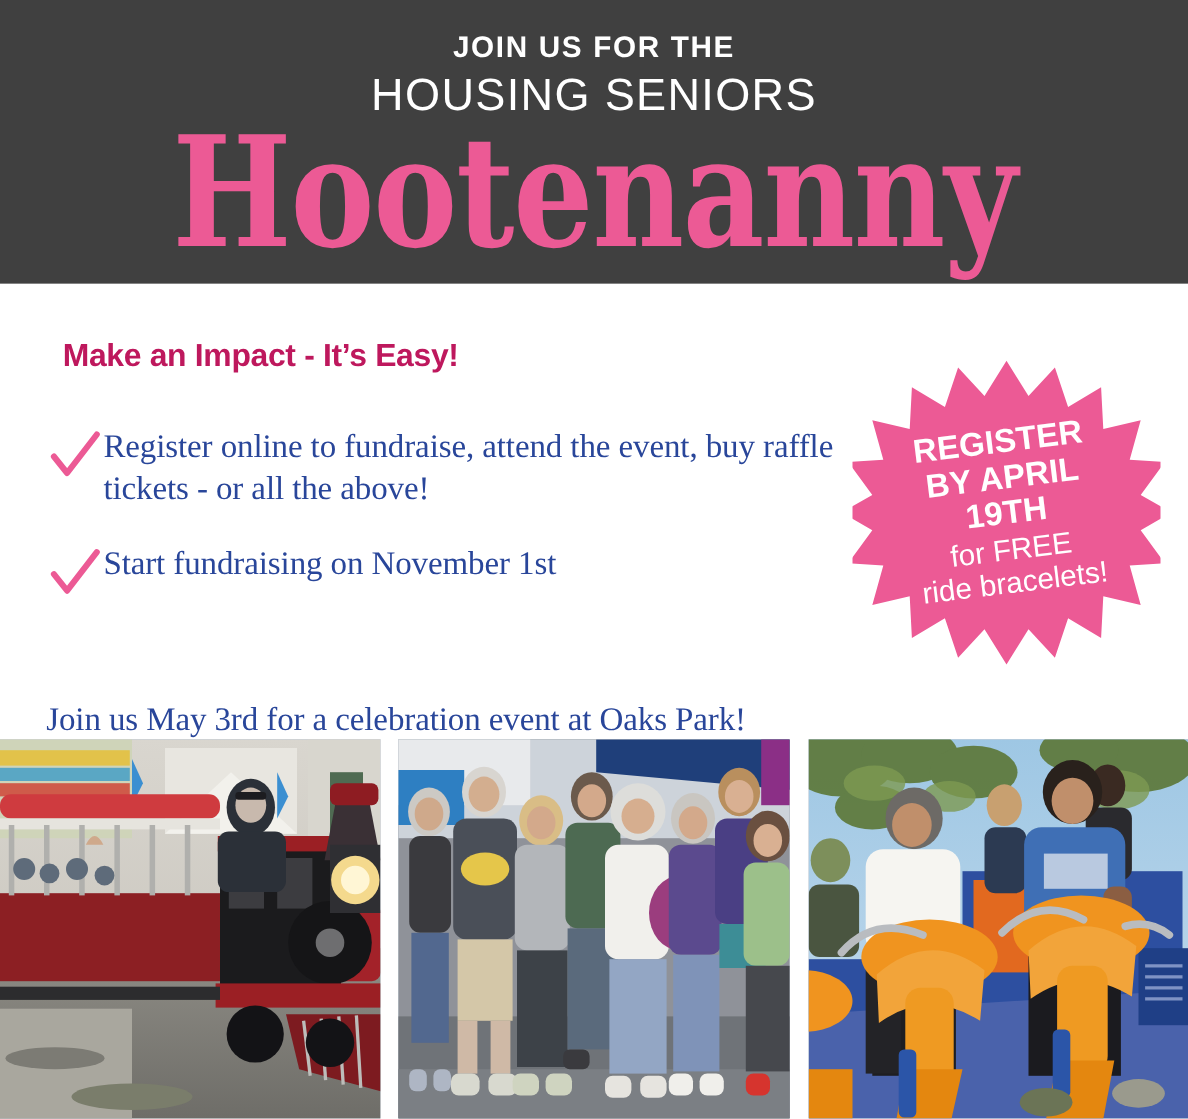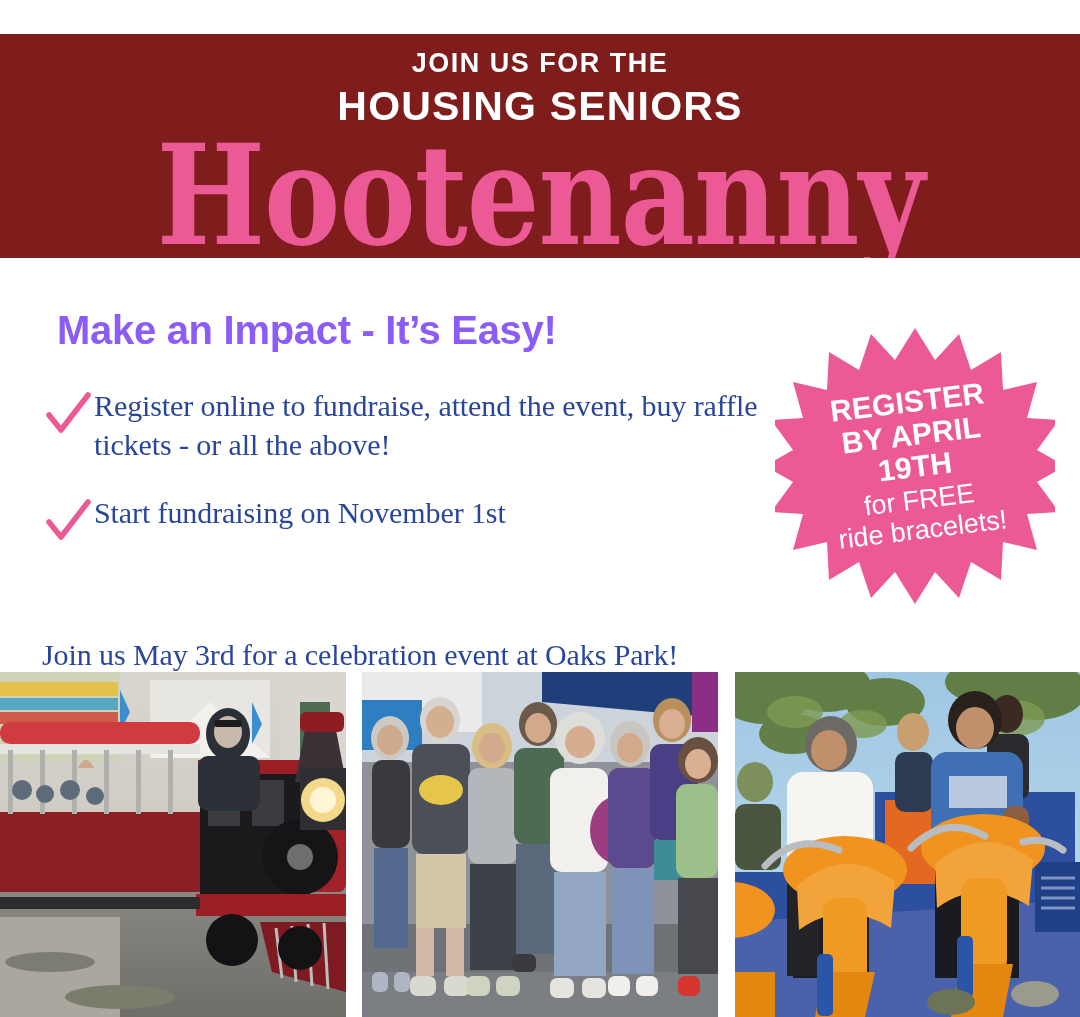--- a/index.html
+++ b/index.html
@@ -8,38 +8,37 @@
     font-family:"Liberation Sans", sans-serif;
     background:#ffffff;
     overflow:hidden;
     position:relative;
   }
 
   
   .header-band {
     position:absolute; left:0; top:0;
     width:1080px; height:258px;
-    background:#7f1d1d;
+    background:#404040;
     display:flex; flex-direction:column;
     align-items:center; justify-content:flex-start;
-    padding-top:16px;
-    margin-top:34px;
+    padding-top:30px;
   }
   .kicker {
     color:#ffffff;
     font-size:27px;
     font-weight:bold;
     letter-spacing:1.5px;
     line-height:1;
     text-transform:uppercase;
   }
   .org-line {
     color:#ffffff;
     font-size:41px;
-    font-weight:bold;
+    font-weight:normal;
     letter-spacing:1.2px;
     line-height:1.12;
     margin-top:7px;
     text-transform:uppercase;
   }
   .script-title {
     color:#ec5a95;
     font-family:"DejaVu Serif", serif;
     font-size:118px;
     font-weight:bold;
@@ -52,22 +51,22 @@
   }
 
   
   .main {
     position:absolute; left:0; top:258px;
     width:1080px; height:414px;
     background:#ffffff;
   }
   .headline {
     position:absolute; left:57px; top:50px;
-    color:#8b5cf6;
-    font-size:40px;
+    color:#be185d;
+    font-size:29px;
     font-weight:bold;
     letter-spacing:-0.3px;
     white-space:nowrap;
   }
 
   .bullets {
     position:absolute; left:42px; top:125px;
     width:730px;
   }
   .bullet {

